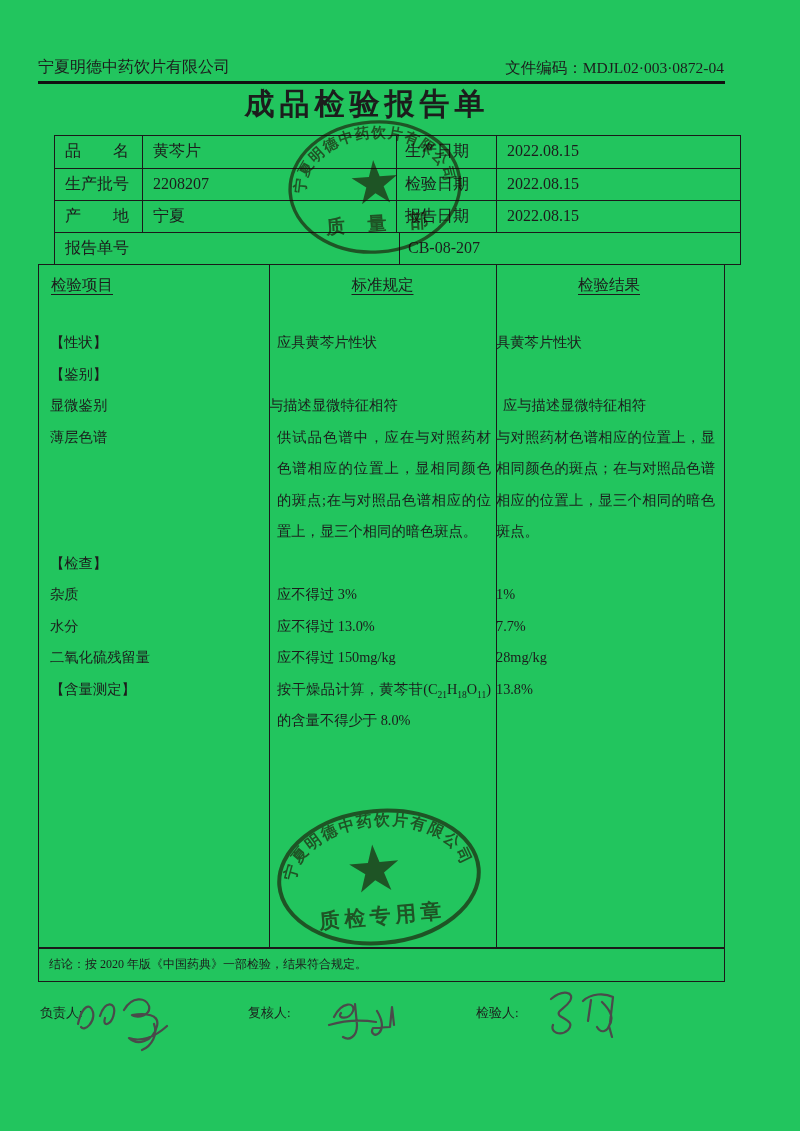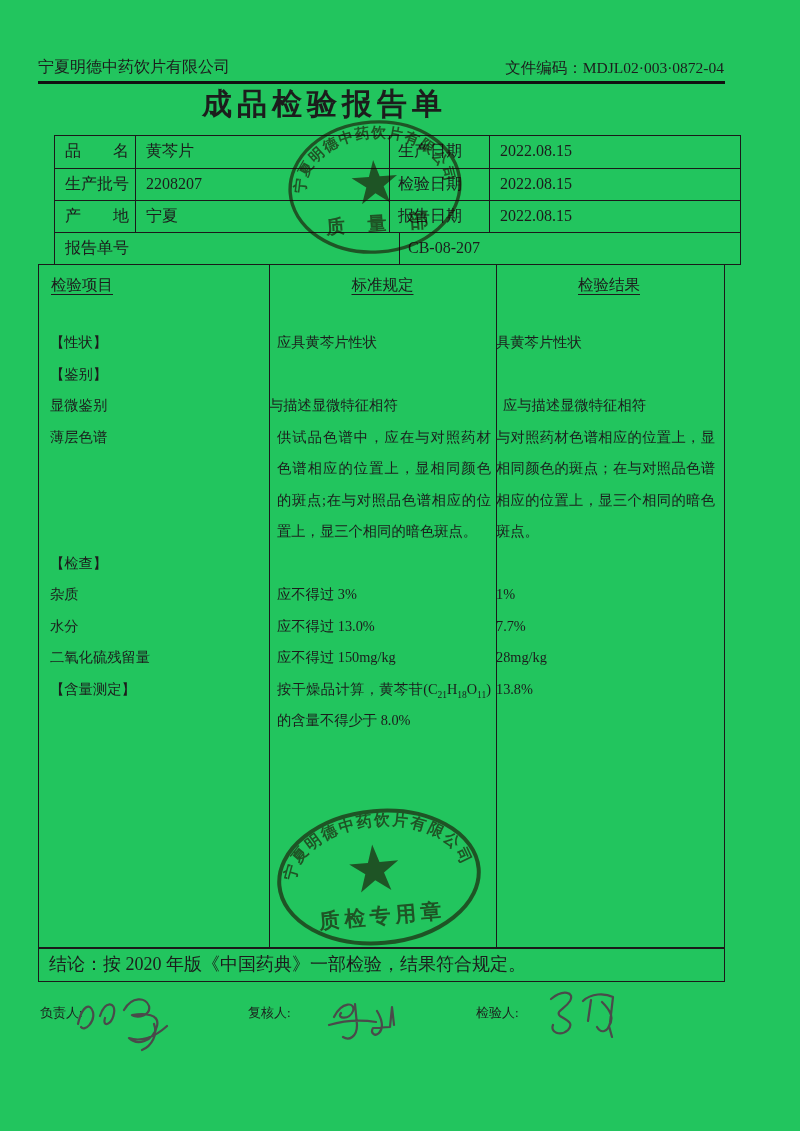--- a/index.html
+++ b/index.html
@@ -4,30 +4,30 @@
 <style>
   html,body{margin:0;padding:0;background:#ffffff;}
   .page{position:relative;width:800px;height:1131px;background:#22c55e;overflow:hidden;
         font-family:"Liberation Serif","DejaVu Serif",serif;color:#1c1c1c;}
   .abs{position:absolute;}
 
   
   .hdr-company{left:38px;top:57px;font-size:16px;}
   .hdr-code{right:76px;top:58px;font-size:15.5px;}
   .hdr-rule{left:38px;top:81px;width:687px;height:2.5px;background:#111;}
-  .doc-title{left:202px;top:84px;width:330px;text-align:left;font-size:30px;
+  .doc-title{left:202px;top:84px;width:330px;text-align:center;font-size:30px;
              font-weight:bold;letter-spacing:5px;white-space:nowrap;}
 
   
   .info-table{left:54px;top:135px;width:687px;border:1.8px solid #1a1a1a;box-sizing:border-box;background:transparent;}
   .irow{display:flex;height:32px;box-sizing:border-box;}
   .irow + .irow{border-top:1.4px solid #1a1a1a;}
   .icell{box-sizing:border-box;line-height:30.5px;font-size:16px;white-space:nowrap;overflow:visible;}
   .ic1{width:80px;padding-left:10px;}
-  .ic2{width:254px;padding-left:10px;border-left:1.4px solid #1a1a1a;}
+  .ic2{width:254px;padding-left:10px;border-left:1.4px solid #1a1a1a;margin-left:7px;}
   .ic3{width:100px;padding-left:8px;border-left:1.4px solid #1a1a1a;}
   .ic4{flex:1;padding-left:10px;border-left:1.4px solid #1a1a1a;}
   .icw{width:344px;padding-left:10px;}
   .icv{flex:1;padding-left:8px;border-left:1.4px solid #1a1a1a;}
   .jlab{display:inline-block;width:64px;text-align:justify;text-align-last:justify;}
 
   
   .main-table{left:38px;top:264px;width:687px;height:684px;border:1.8px solid #1a1a1a;box-sizing:border-box;}
   .vline{position:absolute;top:0;bottom:0;width:1.4px;background:#1a1a1a;}
   .vl1{left:230px;} .vl2{left:457px;}
@@ -39,21 +39,21 @@
   .mrows{position:absolute;top:62px;left:0;right:0;}
   .mrow{display:flex;align-items:flex-start;}
   .mc{box-sizing:border-box;font-size:14.3px;line-height:31.5px;word-break:break-all;}
   .mc1{width:230px;padding-left:11px;padding-right:8px;}
   .mc2{width:227px;padding-left:8px;padding-right:5px;text-align:justify;}
   .mc3{width:226px;padding-left:0;padding-right:7px;text-align:justify;}
   sub{font-size:9.5px;line-height:0;}
 
   
   .conclusion{left:38px;top:948px;width:687px;height:34px;border:1.8px solid #1a1a1a;
-              box-sizing:border-box;font-size:18px;line-height:30px;padding-left:10px;}
+              box-sizing:border-box;font-size:12px;line-height:30px;padding-left:10px;}
 
   
   .sig-label{top:1004px;font-size:13px;}
   .sg1{left:40px;} .sg2{left:248px;} .sg3{left:476px;}
   .sig-svg path{fill:none;stroke:#4a4a4a;stroke-width:2.2;stroke-linecap:round;stroke-linejoin:round;}
 
   
   .stamp{mix-blend-mode:multiply;opacity:0.85;}
   .stamp-ellipse{fill:none;stroke:#dc5348;}
   .stamp text{font-family:"Liberation Serif","DejaVu Serif",serif;font-weight:bold;}

